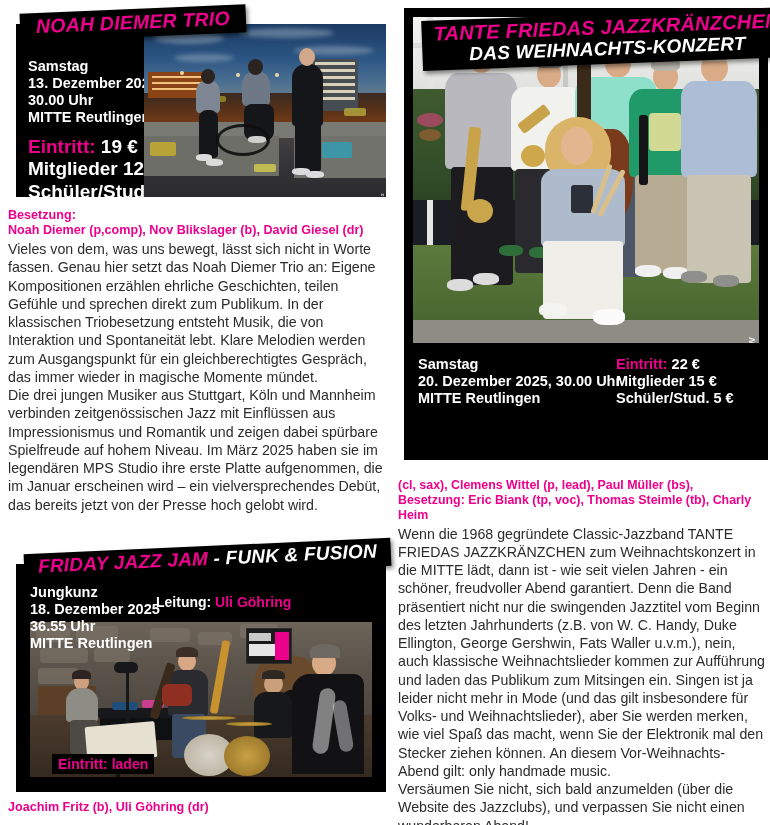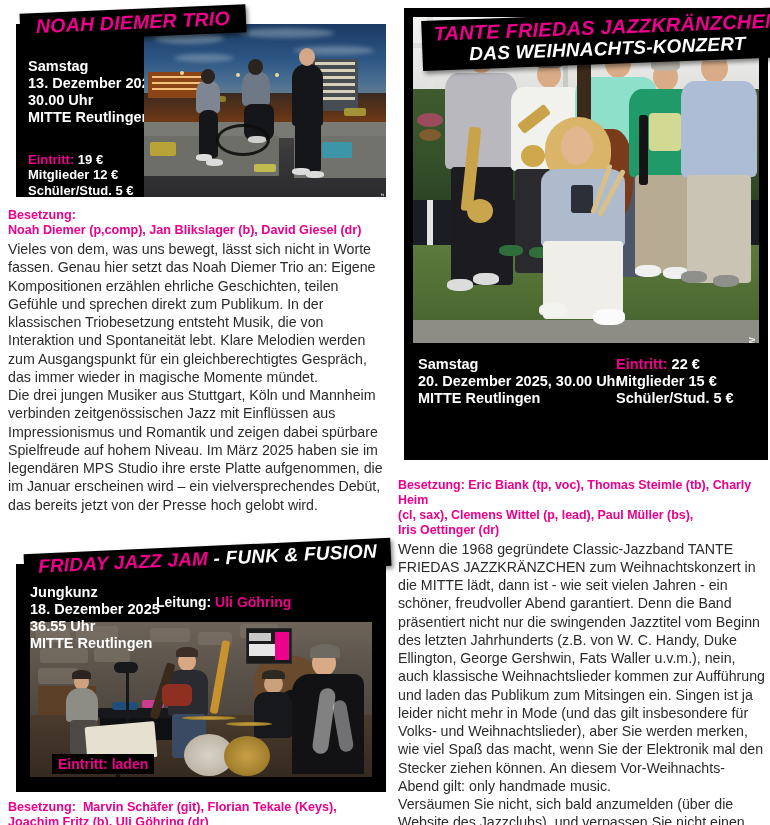--- a/index.html
+++ b/index.html
@@ -195,21 +195,21 @@
       </div>
 
       <div class="blackbox" style="position:absolute; left:8px; top:24px; width:370px; height:173px;">
 
         <div class="infoblock" style="position:absolute; left:12px; top:34px; font-size:14.5px;">
           <div>Samstag</div>
           <div>13. Dezember 2025</div>
           <div>30.00 Uhr</div>
           <div>MITTE Reutlingen</div>
         </div>
-        <div class="infoblock" style="position:absolute; left:12px; top:128px; font-size:13px;">
+        <div class="infoblock" style="position:absolute; left:12px; top:112px; font-size:19px;">
           <div>
             <span class="lbl-pink">Eintritt:</span>
             <span>19 €</span>
           </div>
           <div>Mitglieder 12 €</div>
           <div>Schüler/Stud. 5 €</div>
         </div>
 
         <div class="photo" style="left:128px; top:0px; width:242px; height:173px;">
           <div class="sky1"></div>
@@ -268,21 +268,21 @@
 
           <div style="position:absolute; left:72px; top:100px; width:48px; height:26px; border:3px solid #0d0d0d; border-radius:50%; opacity:.9;"></div>
 
           <span class="credit">Foto: Paul Jungkunz</span>
         </div>
       </div>
     </div>
 
     <div class="cast" style="margin-top:8px;">
       <div>Besetzung:</div>
-      <div>Noah Diemer (p,comp), Jan Blikslager (b), David Giesel (dr)</div>
+      <div>Noah Diemer (p,comp), Nov Blikslager (b), David Giesel (dr)</div>
     </div>
 
     <div class="copy">
       <p>Vieles von dem, was uns bewegt, lässt sich nicht in Worte fassen. Genau hier setzt das Noah Diemer Trio an: Eigene Kompositionen erzählen ehrliche Geschichten, teilen Gefühle und sprechen direkt zum Publikum. In der klassischen Triobesetzung entsteht Musik, die von Interaktion und Spontaneität lebt. Klare Melodien werden zum Ausgangspunkt für ein gleichberechtigtes Gespräch, das immer wieder in magische Momente mündet.</p>
       <p>Die drei jungen Musiker aus Stuttgart, Köln und Mannheim verbinden zeitgenössischen Jazz mit Einflüssen aus Impressionismus und Romantik und zeigen dabei spürbare Spielfreude auf hohem Niveau. Im März 2025 haben sie im legendären MPS Studio ihre erste Platte aufgenommen, die im Januar erscheinen wird – ein vielversprechendes Debüt, das bereits jetzt von der Presse hoch gelobt wird.</p>
     </div>
 
     <div class="card" style="margin-top:26px; height:252px;">
 
       <div class="banner" style="left:16px; top:6px; transform: rotate(-2.6deg); font-size:19px; padding:3px 14px 4px 14px;">
@@ -378,23 +378,20 @@
         </div>
 
         <div class="overlaylabel" style="left:36px; top:190px; font-size:14px; padding:2px 6px; color:#ec008c;">
           <span class="pk">Eintritt:</span>
           <span class="pk">laden</span>
         </div>
       </div>
     </div>
 
     <div class="cast" style="margin-top:8px;">
-      <div>
-        <span>Besetzung:</span>&nbsp;&nbsp;<span>Marvin Schäfer (git), Florian Tekale (Keys),</span>
-      </div>
       <div>Joachim Fritz (b), Uli Göhring (dr)</div>
     </div>
   </div>
 
   <div class="col col-right">
 
     <div class="card" style="height:468px;">
 
       <div class="banner" style="left:24px; top:14px; transform: rotate(-2.2deg); font-size:20px; padding:3px 12px 5px 12px; text-align:center;">
         <div class="pink">TANTE FRIEDAS JAZZKRÄNZCHEN</div>
@@ -495,23 +492,22 @@
             <span class="lbl-pink">Eintritt:</span>
             <span>22 €</span>
           </div>
           <div>Mitglieder 15 €</div>
           <div>Schüler/Stud. 5 €</div>
         </div>
       </div>
     </div>
 
     <div class="cast" style="margin-top:10px; font-size:12.4px;">
+      <div>(cl, sax), Clemens Wittel (p, lead), Paul Müller (bs),</div>
       <div>Besetzung: Eric Biank (tp, voc), Thomas Steimle (tb), Charly Heim</div>
-      <div>(cl, sax), Clemens Wittel (p, lead), Paul Müller (bs),</div>
-      <div>Iris Oettinger (dr)</div>
     </div>
 
     <div class="copy" style="margin-top:2px;">
       <p>Wenn die 1968 gegründete Classic-Jazzband TANTE FRIEDAS JAZZKRÄNZCHEN zum Weihnachtskonzert in die MITTE lädt, dann ist - wie seit vielen Jahren - ein schöner, freudvoller Abend garantiert. Denn die Band präsentiert nicht nur die swingenden Jazztitel vom Beginn des letzten Jahrhunderts (z.B. von W. C. Handy, Duke Ellington, George Gershwin, Fats Waller u.v.m.), nein, auch klassische Weihnachtslieder kommen zur Aufführung und laden das Publikum zum Mitsingen ein. Singen ist ja leider nicht mehr in Mode (und das gilt insbesondere für Volks- und Weihnachtslieder), aber Sie werden merken, wie viel Spaß das macht, wenn Sie der Elektronik mal den Stecker ziehen können. An diesem Vor-Weihnachts-Abend gilt: only handmade music.</p>
       <p>Versäumen Sie nicht, sich bald anzumelden (über die Website des Jazzclubs), und verpassen Sie nicht einen wunderbaren Abend!</p>
     </div>
   </div>
 
 </div>
 

